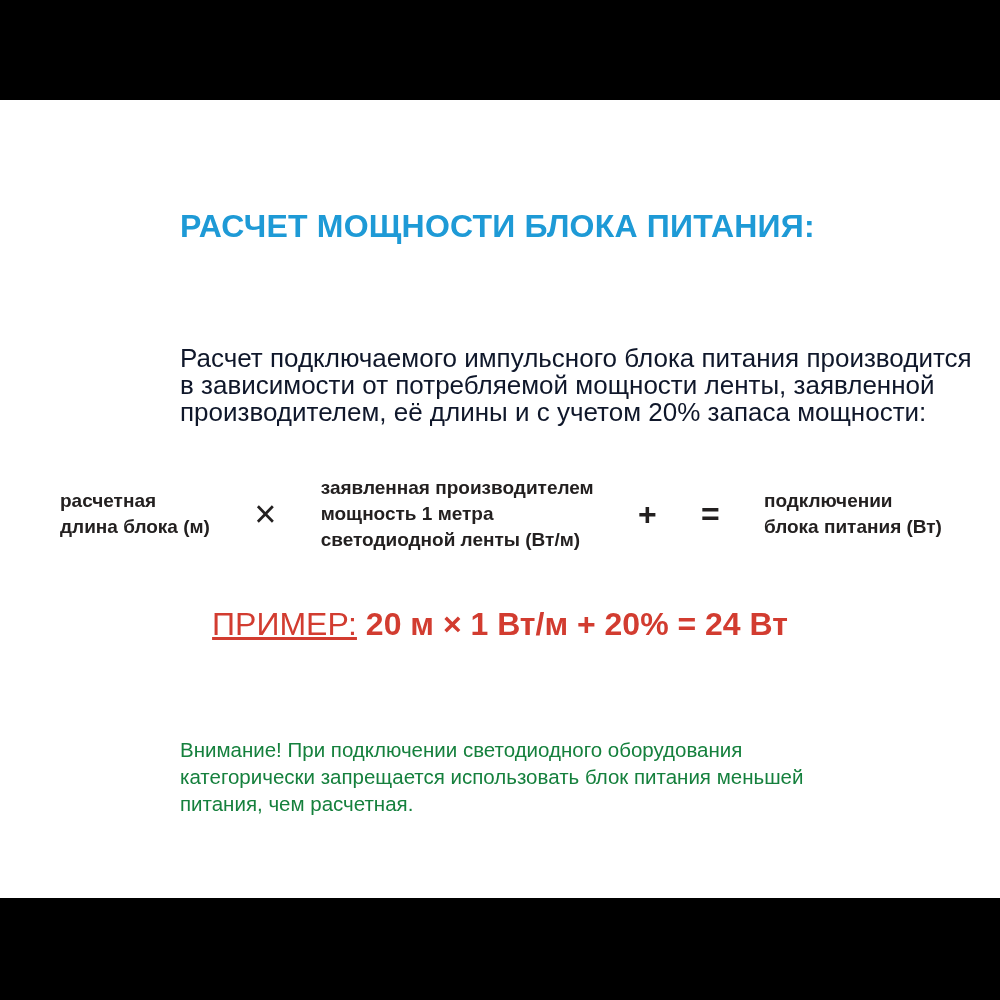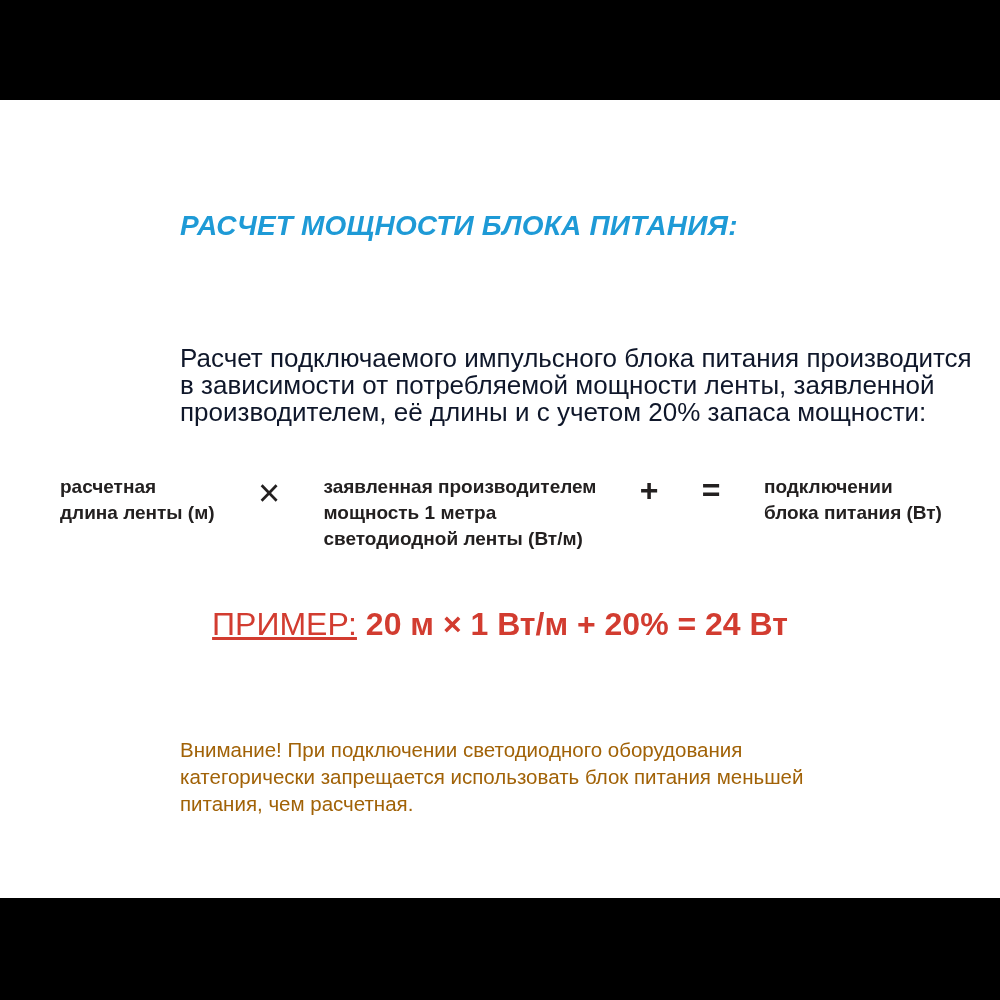--- a/index.html
+++ b/index.html
@@ -33,42 +33,41 @@
     width: 1000px;
     height: 798px;
     box-sizing: border-box;
     padding-top: 106px;
   }
 
   .title {
     margin: 0 0 12px 180px;
     width: 660px;
     color: #1e9ad6;
-    font-size: 28px;
+    font-size: 32px;
     font-weight: 700;
     line-height: 40px;
     letter-spacing: 0.2px;
     white-space: nowrap;
-    font-style: italic;
   }
 
   .intro {
     margin: 99px 0 0 180px;
     color: #0f172a;
     font-size: 26px;
     font-weight: 400;
     line-height: 27px;
   }
 
   .formula-row {
     margin: 48px 0 8px 0;
     padding: 0 58px 0 60px;
     height: 80px;
     display: flex;
-    align-items: flex-start;
+    align-items: center;
     justify-content: space-between;
     color: #232020;
   }
   .term {
     font-size: 19px;
     font-weight: 700;
     line-height: 26px;
     white-space: nowrap;
   }
   .op {
@@ -84,21 +83,21 @@
     color: #d23c30;
     font-size: 32px;
     line-height: 40px;
     white-space: nowrap;
   }
   .example .label { font-weight: 400; text-decoration: underline; }
   .example .expr  { font-weight: 700; }
 
   .warning {
     margin: 92px 0 0 180px;
-    color: #a16207;
+    color: #15803d;
     font-size: 20.5px;
     font-weight: 400;
     line-height: 27px;
   }
 </style>
 </head>
 <body>
 
 <div class="stage">
 
@@ -111,21 +110,21 @@
     <div class="intro">
       <div>Расчет подключаемого импульсного блока питания производится</div>
       <div>в зависимости от потребляемой мощности ленты, заявленной</div>
       <div>производителем, её длины и с учетом 20% запаса мощности:</div>
     </div>
 
     <div class="formula-row">
 
       <div class="term">
         <div>расчетная</div>
-        <div>длина ленты (м)</div>
+        <div>длина блока (м)</div>
       </div>
 
       <div class="op multiply">×</div>
 
       <div class="term">
         <div>заявленная производителем</div>
         <div>мощность 1 метра</div>
         <div>светодиодной ленты (Вт/м)</div>
       </div>
 

